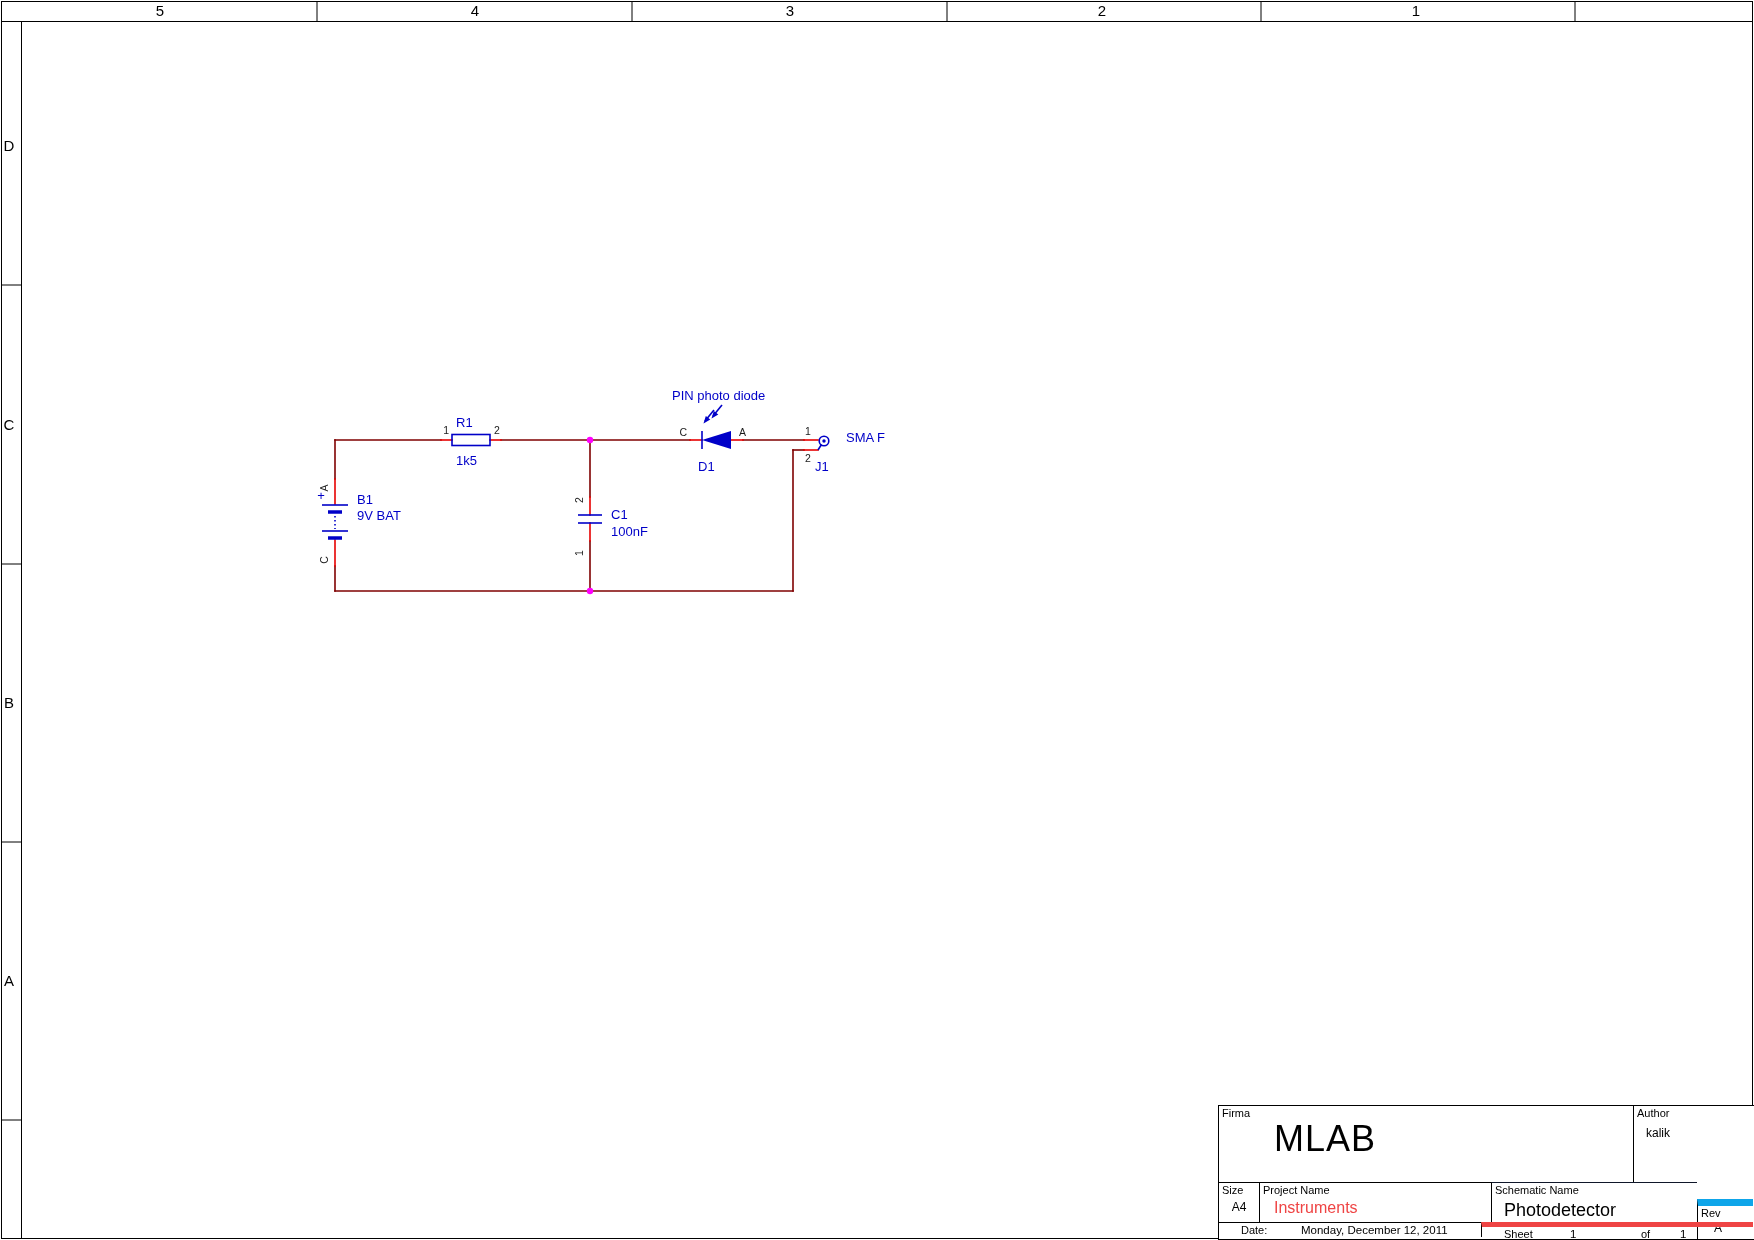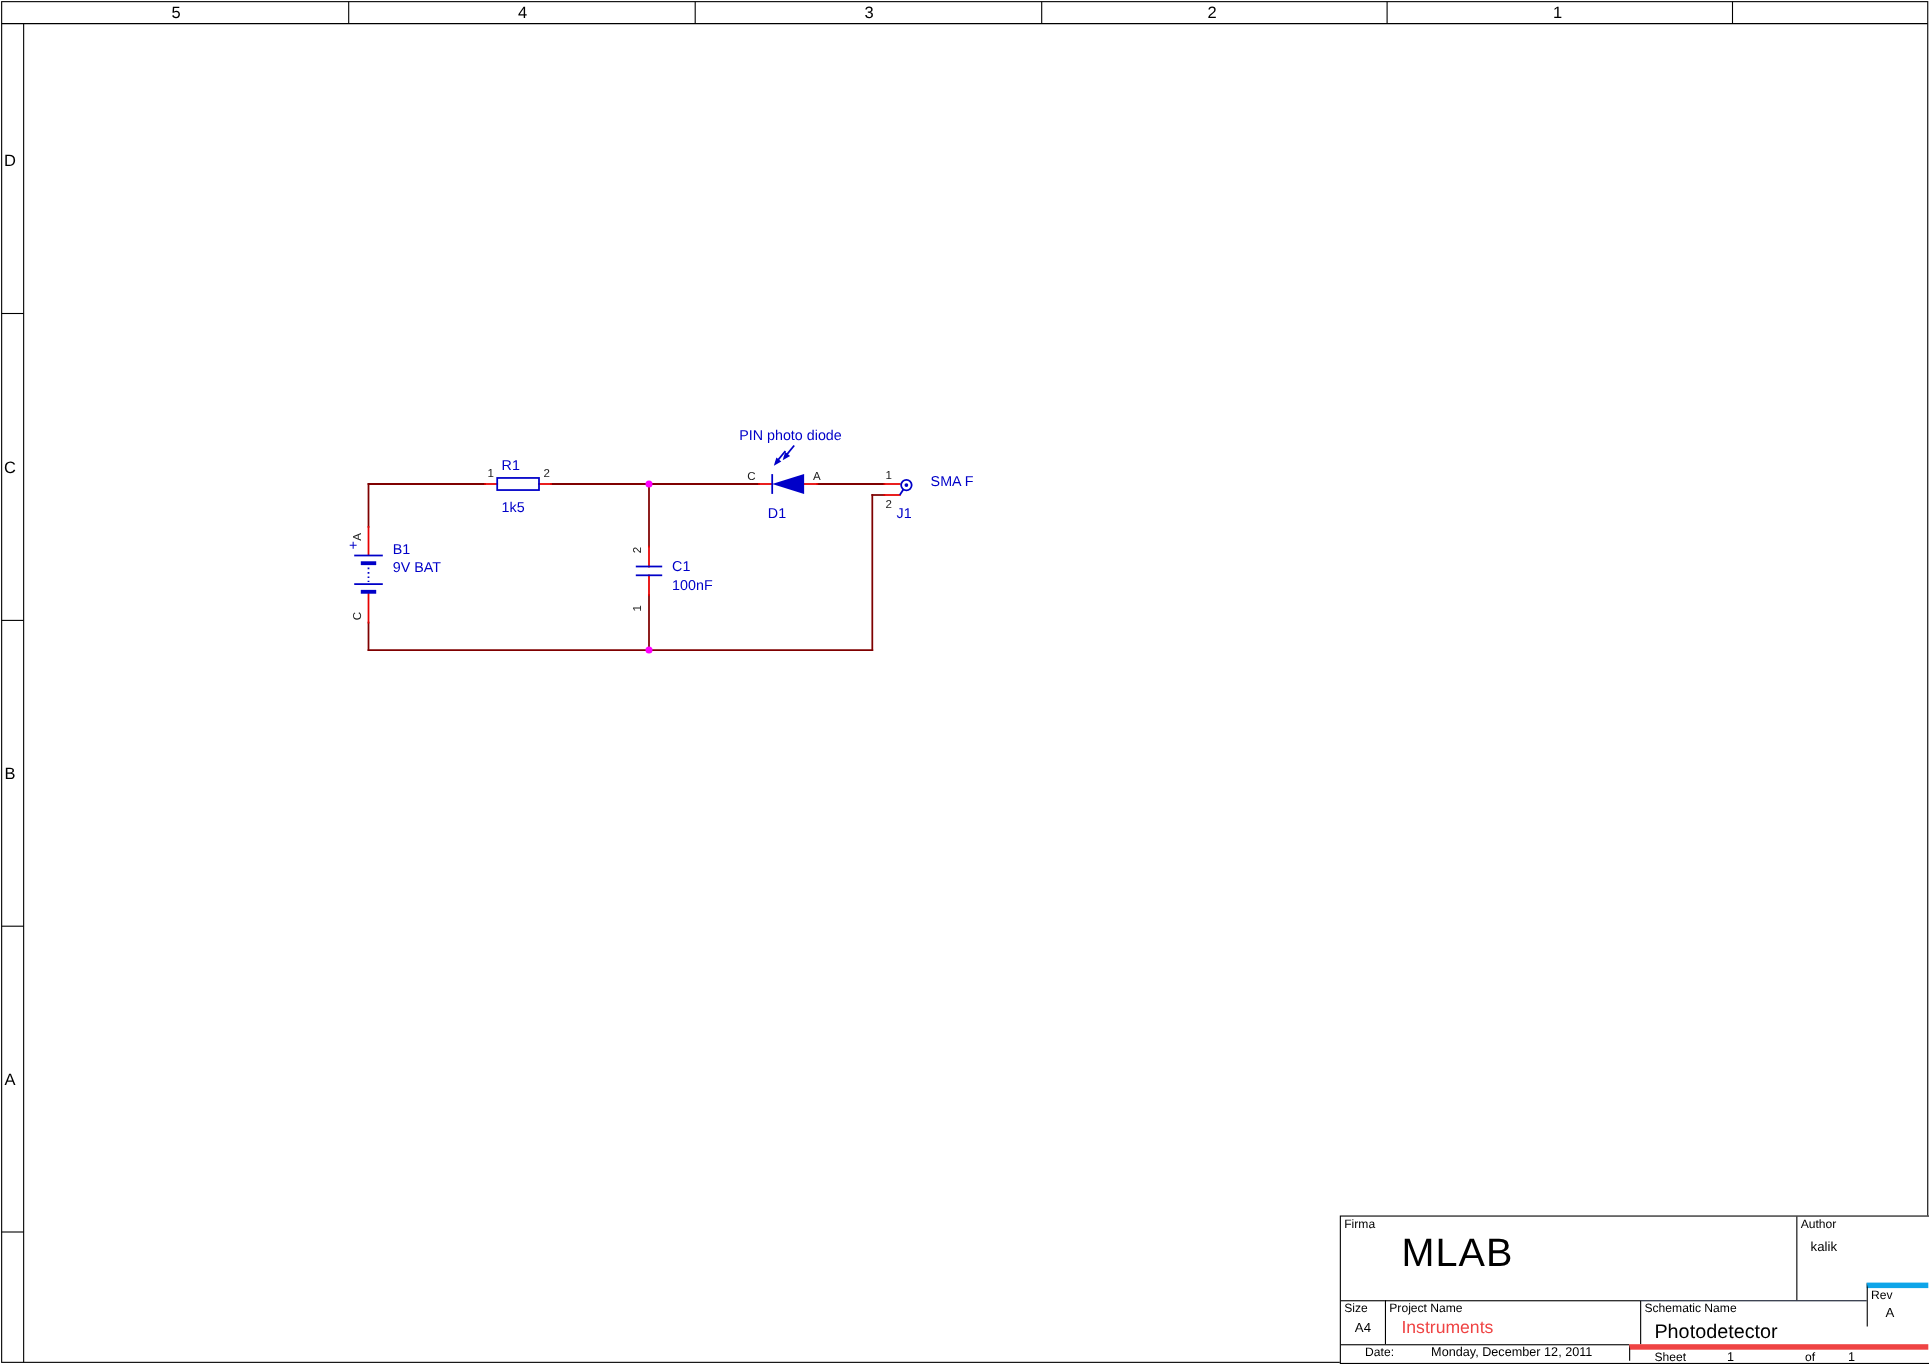--- a/index.html
+++ b/index.html
@@ -22,21 +22,21 @@
   
   .titleblock{position:absolute;left:1218px;top:1105px;width:536px;height:133px;
               border:1px solid #000;box-sizing:content-box;background:#fff;}
   .tb-cell{position:absolute;box-sizing:border-box;}
   .tb-label{position:absolute;left:3px;top:1px;font-size:11px;color:#000;}
   .c-firma{left:0;top:0;width:415px;height:76px;border-right:1px solid #000;}
   .c-author{left:415px;top:0;width:119px;height:76px;}
   .c-size{left:0;top:76px;width:40px;height:40px;border-top:1px solid #000;}
   .c-project{left:40px;top:76px;width:232px;height:40px;border-top:1px solid #000;border-left:1px solid #000;}
   .c-schematic{left:272px;top:76px;width:206px;height:40px;border-top:1px solid #0f172a;border-left:1px solid #000;}
-  .c-rev{left:478px;top:60px;width:56px;height:40px;border-top:5px solid #0ea5e9;border-left:1px solid #000;}
+  .c-rev{left:478px;top:93px;width:56px;height:40px;border-top:7px solid #0ea5e9;border-left:1px solid #000;}
   .c-date{left:0;top:116px;width:262px;height:15px;border-top:1px solid #000;}
   .c-sheet{left:262px;top:116px;width:272px;height:15px;border-top:5px solid #ef4444;border-left:1px solid #000;}
   .v-firma{position:absolute;left:55px;top:12px;font-size:36px;letter-spacing:1px;color:#000;}
   .v-author{position:absolute;left:12px;top:20px;font-size:12px;color:#000;}
   .v-size{position:absolute;left:0;top:17px;width:100%;text-align:center;font-size:12px;color:#000;}
   .v-project{position:absolute;left:14px;top:16px;font-size:16px;color:#ef4444;}
   .v-schematic{position:absolute;left:12px;top:17px;font-size:18px;color:#000;}
   .v-rev{position:absolute;left:16px;top:15px;font-size:12px;color:#000;}
   .inline-lab{position:absolute;top:1px;font-size:11px;color:#000;padding-left:19px;}
   .inline-val{position:absolute;top:1px;font-size:11.5px;color:#000;}

